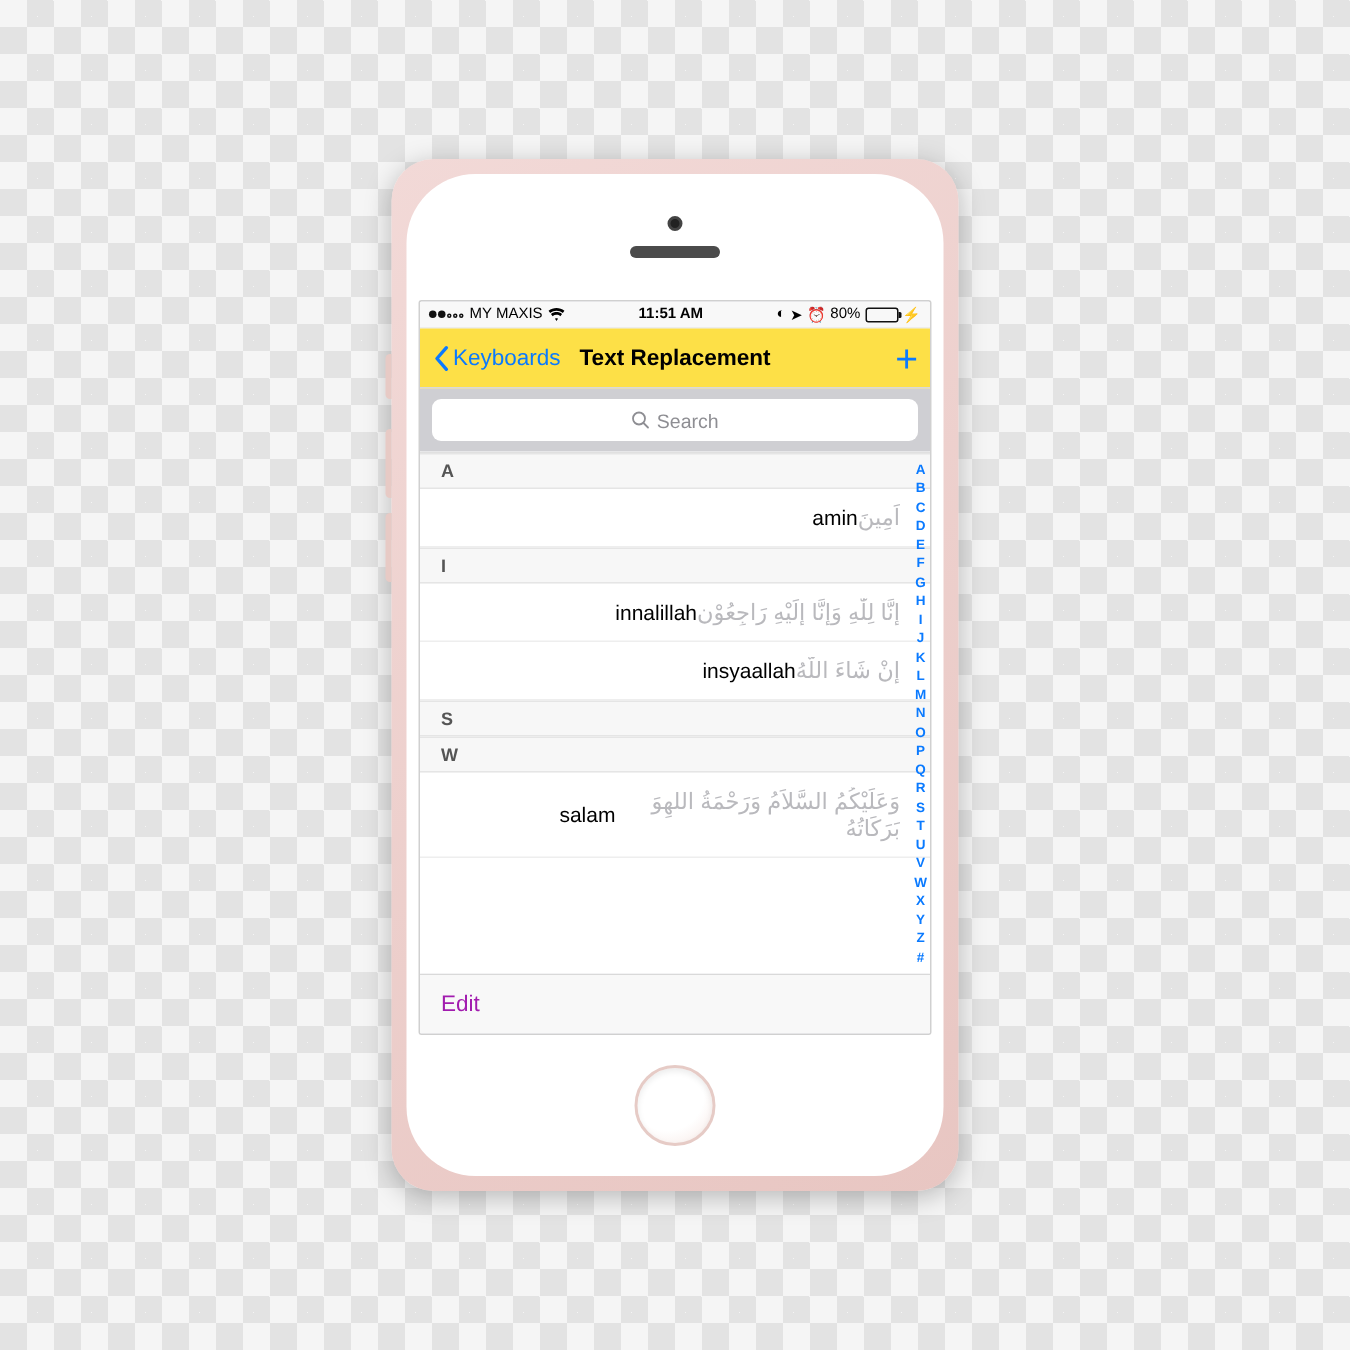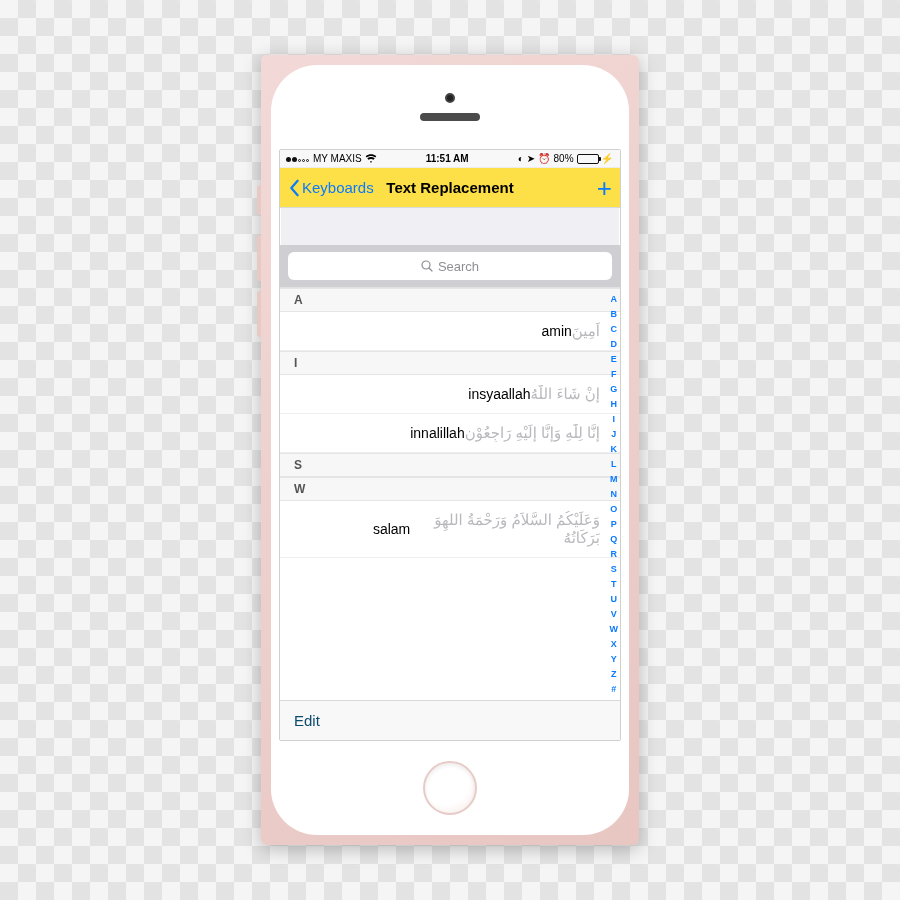--- a/index.html
+++ b/index.html
@@ -14,23 +14,23 @@
       linear-gradient(-45deg, transparent 75%, #e3e3e3 75%);
     background-size: 36px 36px;
     background-position: 0 0, 0 18px, 18px -18px, -18px 0px;
     font-family: -apple-system, "Helvetica Neue", Arial, sans-serif;
     display: flex;
     align-items: center;
     justify-content: center;
   }
   .phone {
     width: 378px;
-    height: 790px;
+    height: 688px;
     background: linear-gradient(145deg,#f2d9d7,#e8c6c2);
-    border-radius: 6px;
+    border-radius: 28px;
     padding: 10px;
     box-shadow: 0 4px 18px rgba(0,0,0,0.25);
     position: relative;
   }
   .phone-side-btn { position:absolute; left:-4px; width:4px; background:#e7cac5; border-radius:3px 0 0 3px; }
   .sb1 { top:130px; height:30px; }
   .sb2 { top:180px; height:46px; }
   .sb3 { top:236px; height:46px; }
   .phone-inner {
     width:100%; height:100%;
@@ -76,21 +76,21 @@
     background:#fde047;
     border-bottom:1px solid #d9d9d9;
     display:flex; align-items:center; justify-content:space-between;
     padding:0 8px;
     font-size:15px;
   }
   .nav-back { color:#0a7aff; display:flex; align-items:center; gap:2px; cursor:pointer;}
   .nav-back svg { width:12px; height:18px; }
   .nav-title { font-weight:600; color:#000; font-size:15px; position:absolute; left:0; right:0; text-align:center; pointer-events:none;}
   .nav-add { color:#0a7aff; font-size:26px; font-weight:300; line-height:20px; cursor:pointer;}
-  .search-wrap { background:#cfcfd3; padding:7px 8px;margin-top:37px; }
+  .search-wrap { background:#cfcfd3; padding:7px 8px; }
   .search-field {
     background:#fff; border-radius:6px; height:28px;
     display:flex; align-items:center; justify-content:center; color:#8e8e93; font-size:13px;
     gap:5px;
   }
   .list-area { flex:1; background:#fff; position:relative; overflow:hidden; border-top:1px solid #e0e0e0;}
   .section-header {
     background:#f7f7f7;
     font-size:12px; font-weight:600; color:#555;
     padding:4px 14px;
@@ -110,21 +110,21 @@
     position:absolute; right:2px; top:4px; bottom:4px;
     display:flex; flex-direction:column; justify-content:space-between;
     font-size:9px; color:#0a7aff; font-weight:600;
     padding:2px 0;
   }
   .alpha-index span { line-height:1.15; cursor:pointer; text-align:center;}
   .toolbar {
     height:40px; background:#f8f8f8; border-top:1px solid #d9d9d9;
     display:flex; align-items:center; padding:0 14px;
   }
-  .toolbar .edit { color:#0c4a6e; font-size:15px; cursor:pointer;}
+  .toolbar .edit { color:#a21caf; font-size:15px; cursor:pointer;}
   .home-wrap { height:94px; display:flex; align-items:center; justify-content:center;}
   .home-btn {
     width:54px; height:54px; border-radius:50%;
     border:2px solid #e6cbc6;
     background: radial-gradient(circle at 40% 35%, #fff 55%, #f6e7e3 100%);
     box-shadow: inset 0 2px 4px rgba(0,0,0,0.08);
   }
 </style>
 </head>
 <body>
@@ -185,26 +185,26 @@
 
       <div class="list-area">
         <div id="list-content">
             <div class="section-header">A</div>
             <div class="row">
               <span class="shortcut">amin</span>
               <span class="phrase">اَمِينَ</span>
             </div>
             <div class="section-header">I</div>
             <div class="row">
+              <span class="shortcut">innalillah</span>
+              <span class="phrase">إِنَّا لِلَّٰهِ وَإِنَّا إِلَيْهِ رَاجِعُوْن</span>
+            </div>
+            <div class="row">
               <span class="shortcut">insyaallah</span>
               <span class="phrase">إِنْ شَاءَ اللَّهُ</span>
-            </div>
-            <div class="row">
-              <span class="shortcut">innalillah</span>
-              <span class="phrase">إِنَّا لِلَّٰهِ وَإِنَّا إِلَيْهِ رَاجِعُوْن</span>
             </div>
             <div class="section-header">S</div>
             <div class="section-header">W</div>
             <div class="row">
               <span class="shortcut">salam</span>
               <span class="phrase">وَعَلَيْكُمُ السَّلاَمُ وَرَحْمَةُ اللهِوَ بَرَكَاتُهُ</span>
             </div>
           </div>
         <div class="alpha-index" id="alpha-index">
             <span>A</span>

